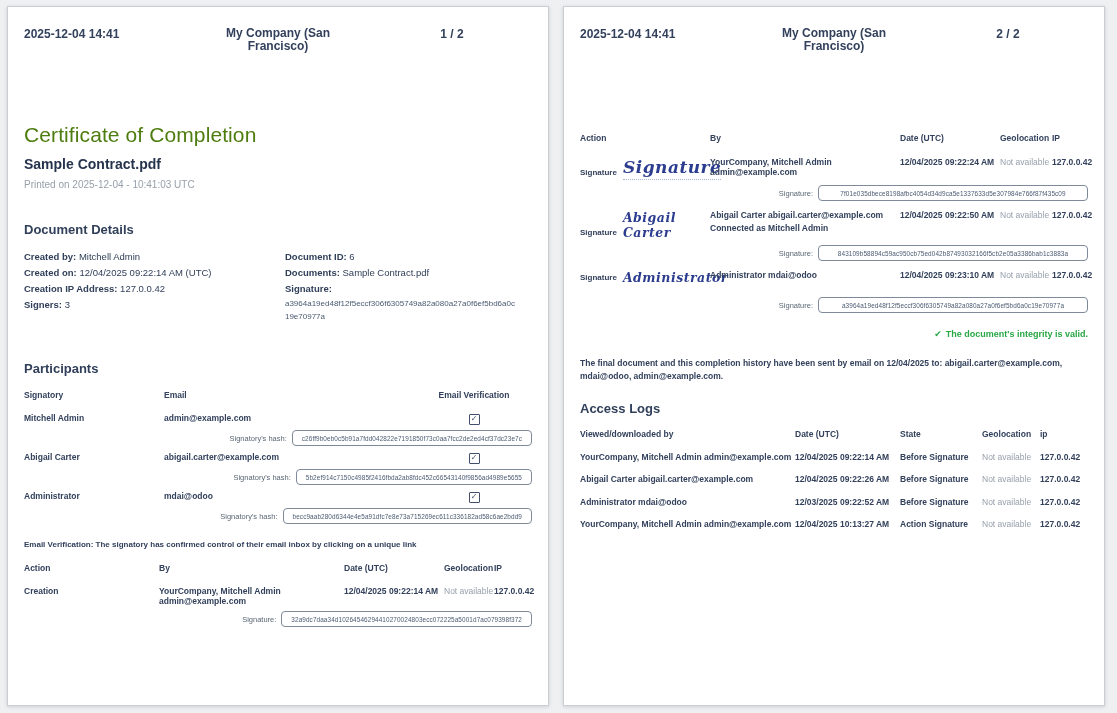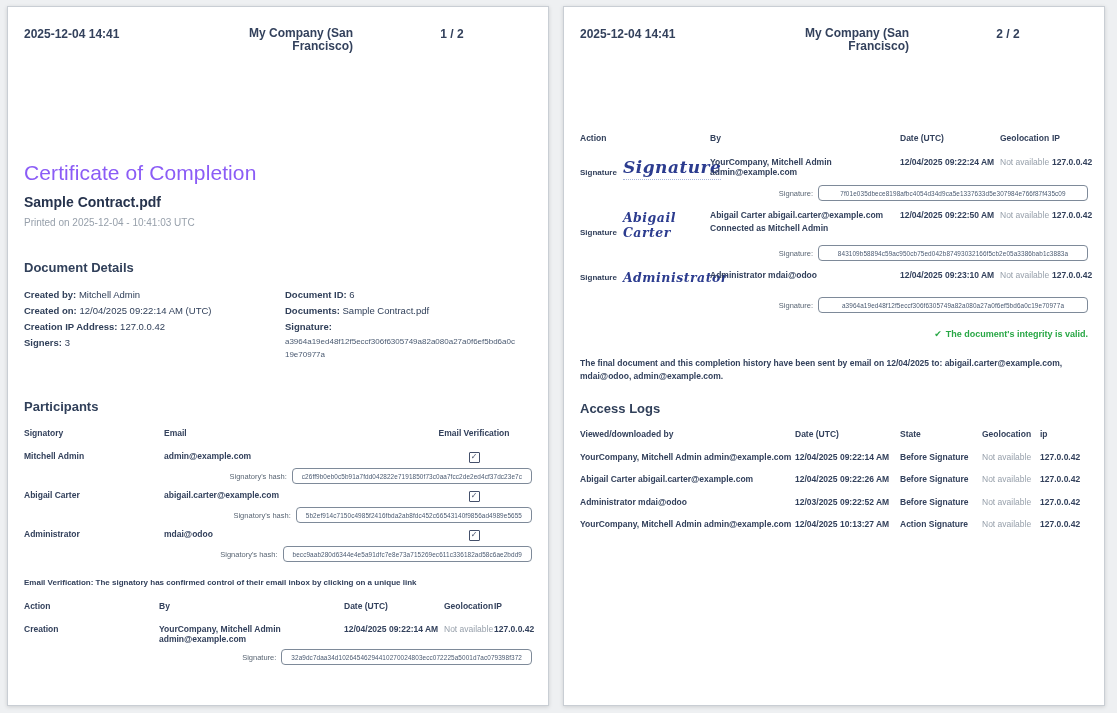--- a/index.html
+++ b/index.html
@@ -14,24 +14,24 @@
     background:#ffffff;border:1px solid #c9ced4;
     box-shadow:0 1px 4px rgba(0,0,0,.14);
     padding:20px 16px;
   }
   #page-1{left:7px}
   #page-2{left:563px}
 
   .page-header{display:flex;justify-content:space-between;align-items:flex-start;
     font-size:12px;font-weight:600;color:#33415c;}
   .ph-left{width:160px;text-align:left}
-  .ph-center{width:150px;text-align:right;line-height:13px}
+  .ph-center{width:150px;text-align:center;line-height:13px}
   .ph-right{width:160px;text-align:center}
 
-  .doc-title{font-size:21px;font-weight:500;color:#8b5cf6;margin-top:108px;letter-spacing:.1px}
+  .doc-title{font-size:21px;font-weight:500;color:#4d7c0f;margin-top:70px;letter-spacing:.1px}
   .doc-subtitle{font-size:14px;font-weight:700;color:#26334d;margin-top:9px}
   .printed-on{font-size:10px;color:#97a0ab;margin-top:7px}
 
   .section-heading{font-size:13px;font-weight:600;color:#31405a;}
   .h-details{margin-top:32px}
   .h-participants{margin-top:38px}
   .h-signing{margin-top:32px}
   .h-access{margin-top:18px}
 
   .details-cols{display:flex;margin-top:12px;font-size:9.5px;line-height:16px}

